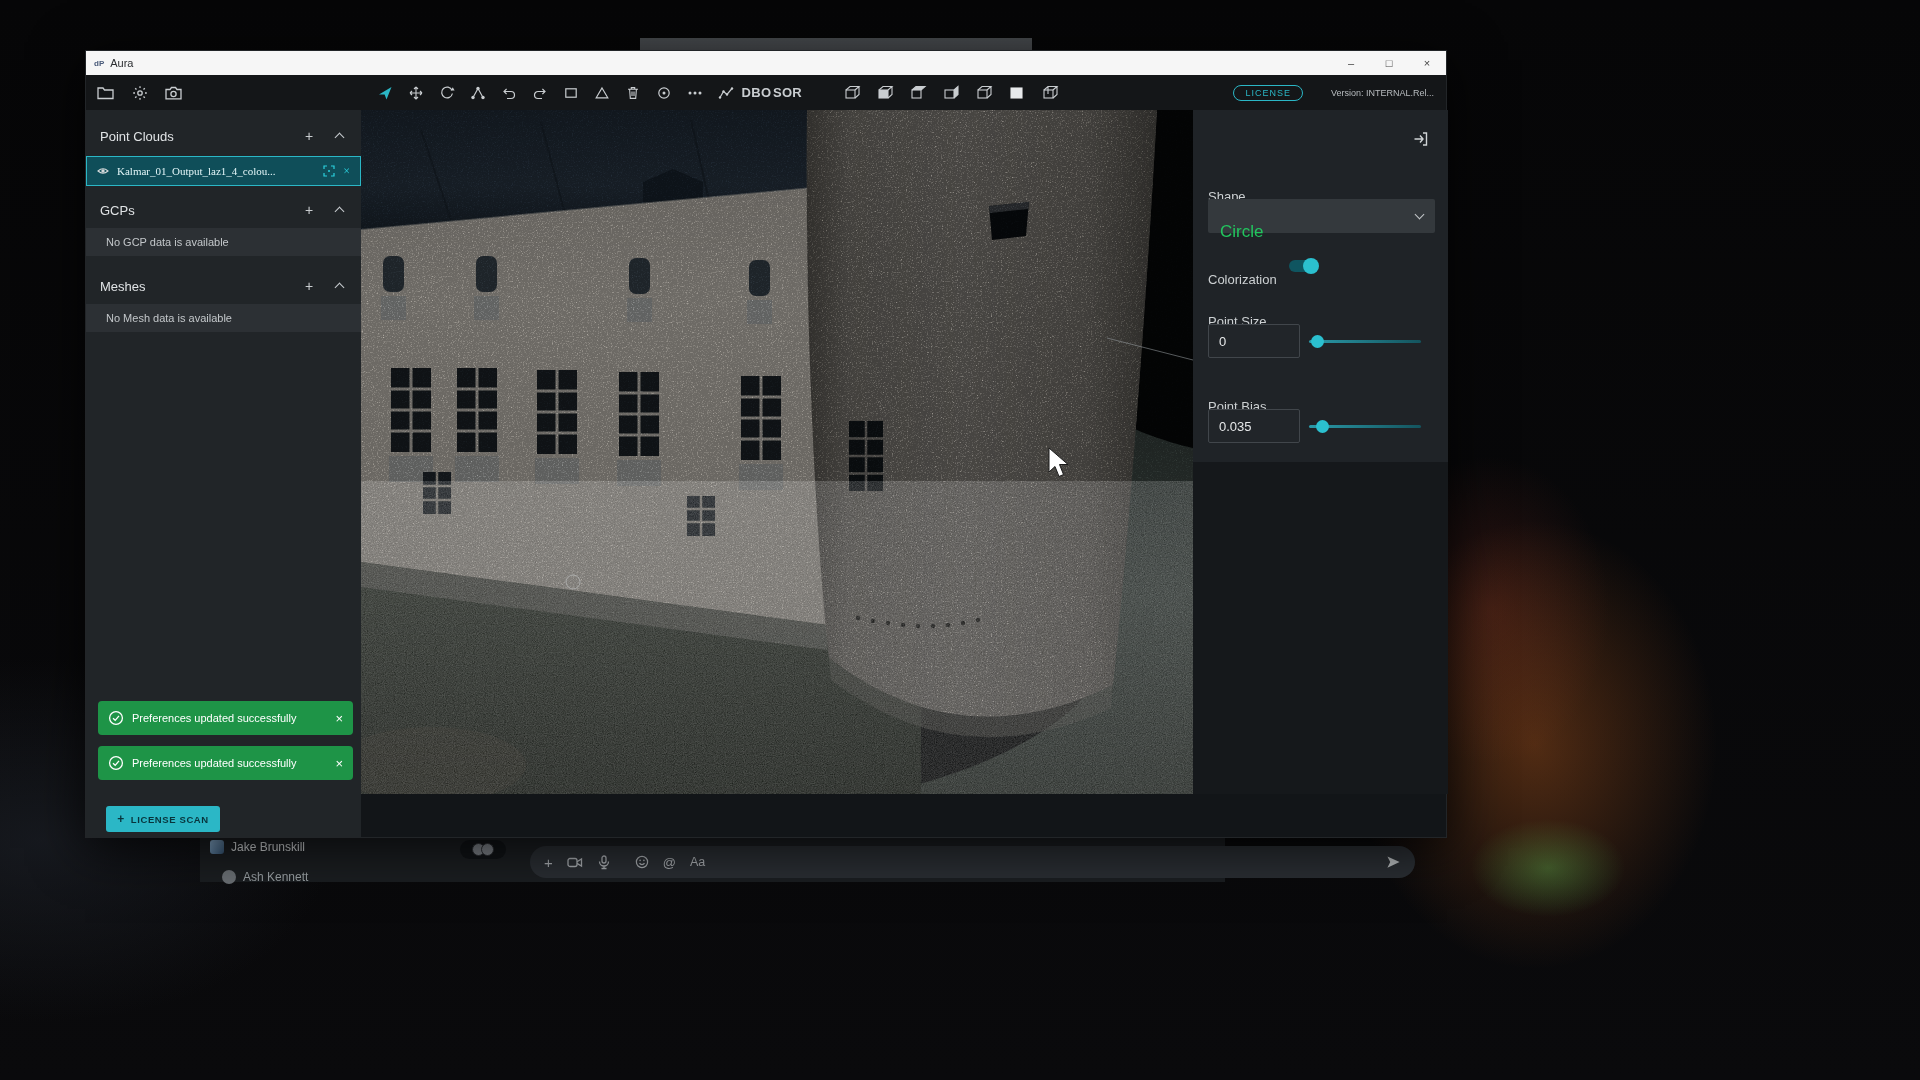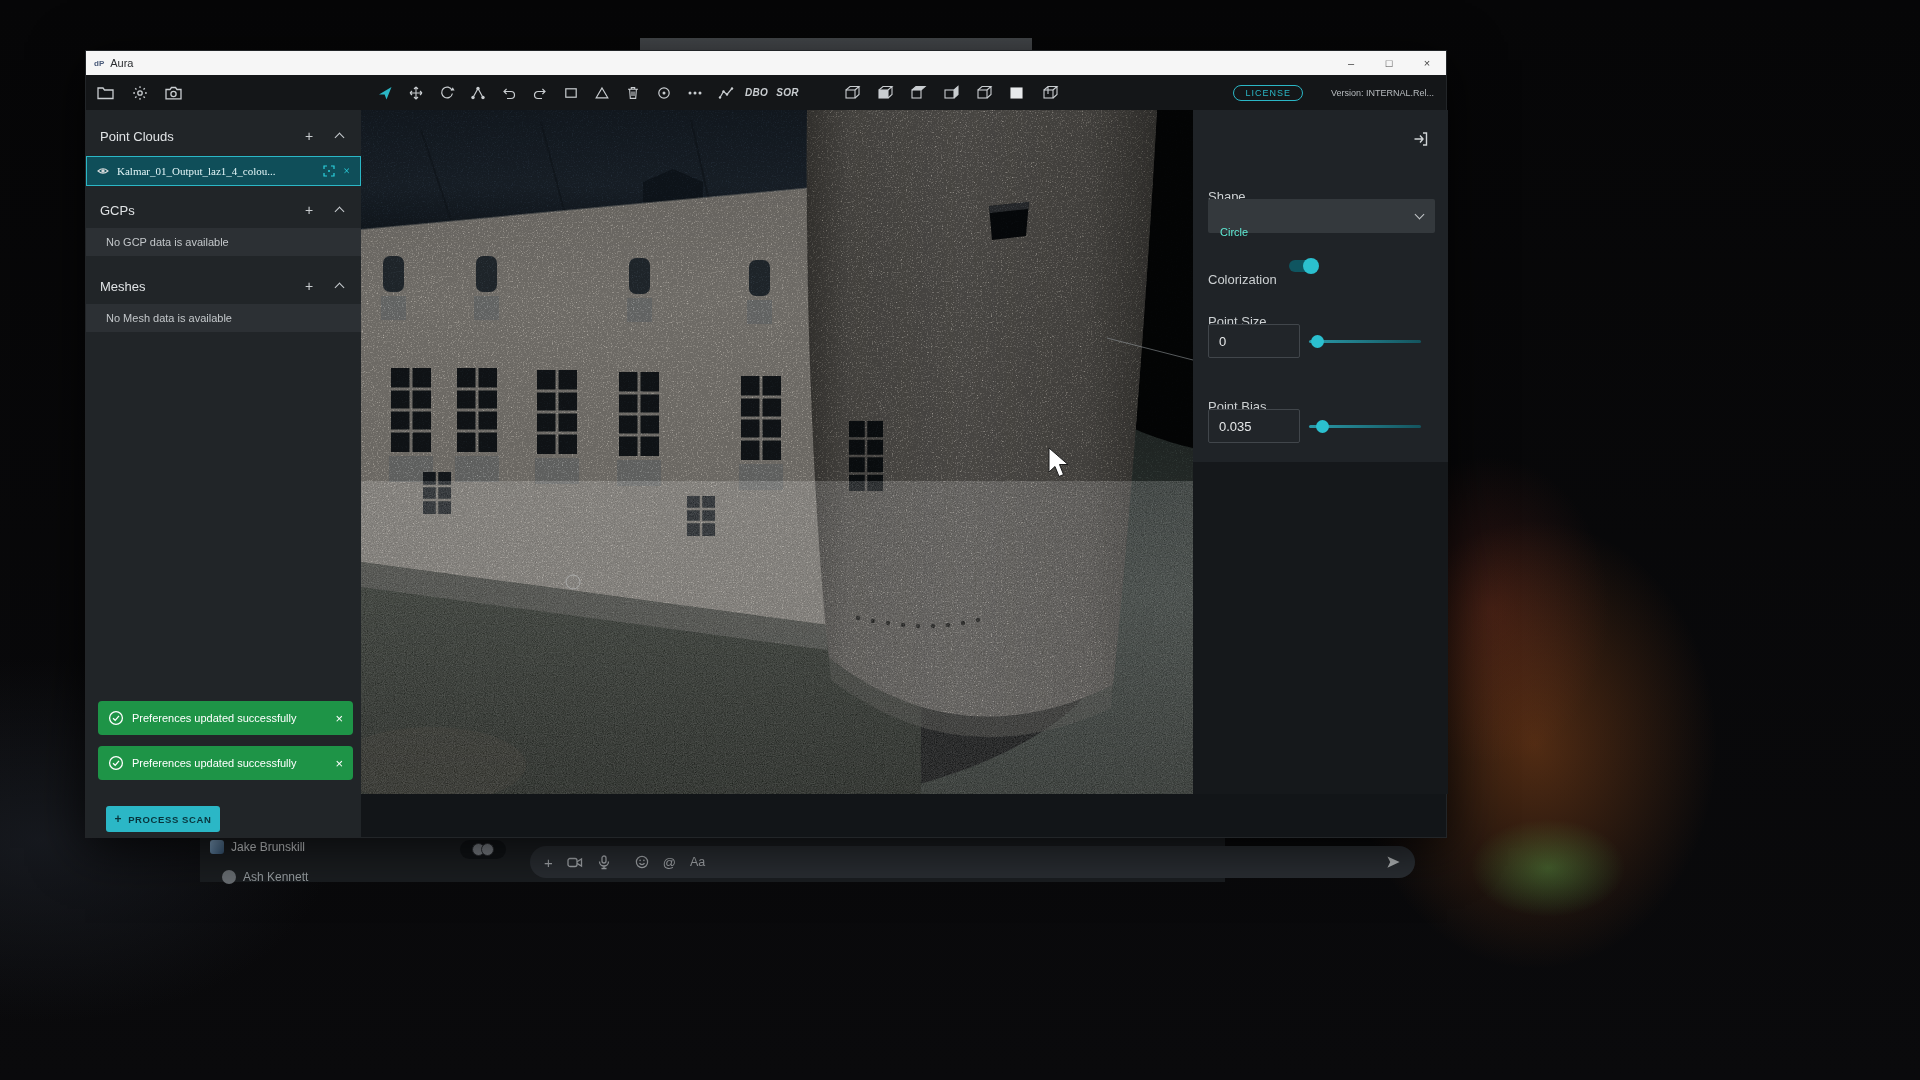--- a/index.html
+++ b/index.html
@@ -34,21 +34,21 @@
   .toolbar { position:absolute; left:0; top:24px; right:0; height:35px; background:#141618;
              color:#c9cdd0; }
   .tb-left, .tb-center, .tb-views, .tb-right { position:absolute; top:0; height:35px;
              display:flex; align-items:center; }
   .tb-left  { left:9px;  gap:13px; }
   .tb-center{ left:288px; gap:10px; }
   .tb-views { left:755px; gap:12px; }
   .tb-right { right:12px; gap:28px; }
   .tb-btn { width:21px; height:22px; display:flex; align-items:center; justify-content:center; }
   .tb-btn svg { display:block; }
-  .tb-txtico { font-size:10px; font-weight:bold; letter-spacing:.3px; color:#c9cdd0;font-style:italic; }
+  .tb-txtico { font-size:13px; font-weight:bold; letter-spacing:.3px; color:#c9cdd0; }
   .license { border:1px solid #2bb7c6; color:#2bb7c6; border-radius:10px; font-size:9px;
              letter-spacing:1px; padding:2px 11px; }
   .version { font-size:9px; color:#b8bcbf; }
 
   
   .sidebar { position:absolute; left:0; top:59px; width:275px; bottom:0; background:#212528;
              padding-top:8px; }
   .sec-h { height:36px; display:flex; align-items:center; padding:0 14px;gap:12px; }
   .sec-title { font-size:13px; color:#e0e3e5; flex:1; }
   .sec-plus { font-size:14px; color:#c9cdd0; width:22px; text-align:center; }
@@ -76,21 +76,21 @@
               background:#07090a; overflow:hidden; }
   .viewport svg { width:100%; height:100%; display:block; }
 
   
   .panel { position:absolute; left:1107px; top:59px; width:255px; height:684px; background:#15181b; }
   .panel-card { position:absolute; left:0; top:0; right:0; height:352px; background:#1f2327; }
   .exit-btn { position:absolute; right:18px; top:20px; color:#cfd3d5; }
   .p-label { position:absolute; left:15px; font-size:13px; color:#ccd0d2;margin-top:16px; }
   .dropdown { position:absolute; left:15px; top:89px; width:227px; height:34px; background:#34393d;
               border-radius:2px; display:flex; align-items:center; padding:0 12px; }
-  .dd-value { flex:1; font-size:11px; color:#5eead4;margin-top:32px; }
+  .dd-value { flex:1; font-size:17px; color:#22c55e;margin-top:32px; }
   .chev-down { width:7px; height:7px; border-right:1.5px solid #c3c7ca; border-bottom:1.5px solid #c3c7ca;
                transform:rotate(45deg); margin-top:-3px; }
   .switch { position:absolute; left:96px; top:150px; width:28px; height:12px; background:#0f5560;
             border-radius:7px; }
   .switch::after { content:""; position:absolute; right:-2px; top:-2px; width:16px; height:16px;
                    border-radius:50%; background:#2bc0cf; }
   .num-input { position:absolute; left:15px; width:92px; height:34px; background:#212529;
                border:1px solid #41464b; border-radius:2px; color:#e6e8e9; font-size:13px;
                padding:0 10px; font-family:"Liberation Sans", sans-serif; }
   .slider { position:absolute; left:116px; width:112px; height:3px; border-radius:2px;
@@ -377,21 +377,21 @@
       <svg width="16" height="16" viewBox="0 0 16 16" fill="none" stroke="#fff" stroke-width="1.3">
         <circle cx="8" cy="8" r="6.4"></circle>
           <path d="M5,8.3 L7.2,10.3 L11,5.9"></path>
         </svg>
       <span class="toast-msg">Preferences updated successfully</span>
       <span class="toast-x">×</span>
     </div>
 
     <div class="process-btn">
       <span class="process-plus">+</span>
-      <span>PROCESS SCAN</span>
+      <span>LICENSE SCAN</span>
     </div>
   </div>
 
   <div class="viewport">
     <svg viewBox="0 0 832 684" preserveAspectRatio="none">
       <defs>
         <filter id="grain">
             <feTurbulence type="fractalNoise" baseFrequency="0.8" numOctaves="2" stitchTiles="stitch"></feTurbulence>
           <feColorMatrix type="matrix" values="0 0 0 0 0  0 0 0 0 0  0 0 0 0 0  0.9 0.9 0.9 0 -0.3"></feColorMatrix>
           </filter>

